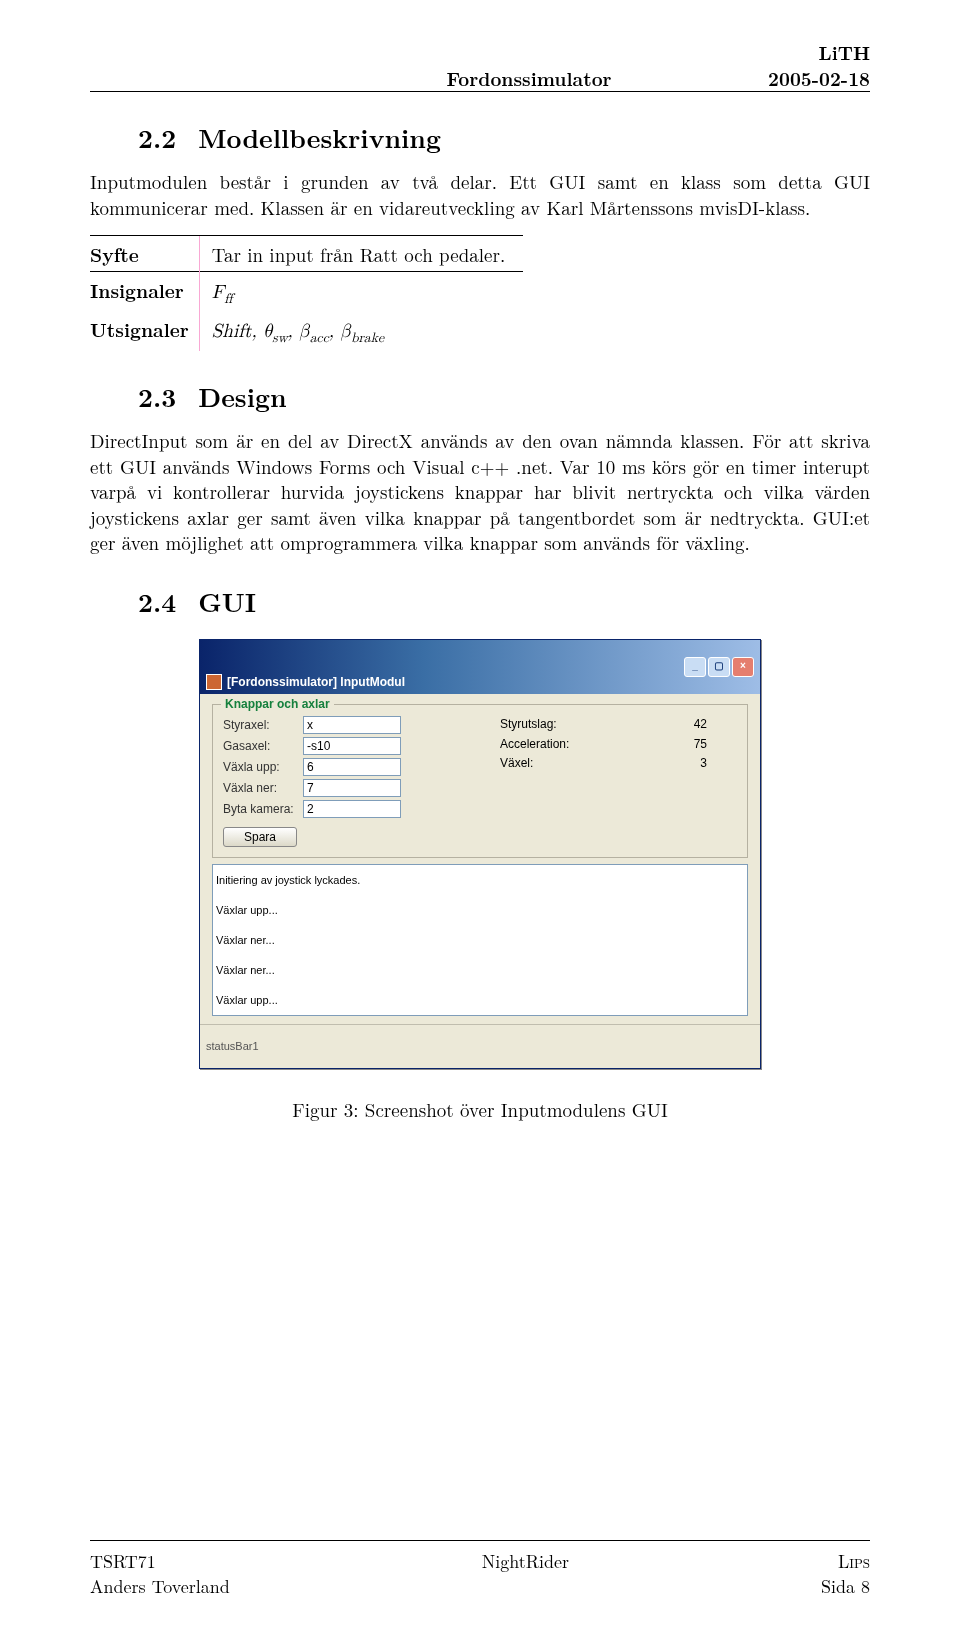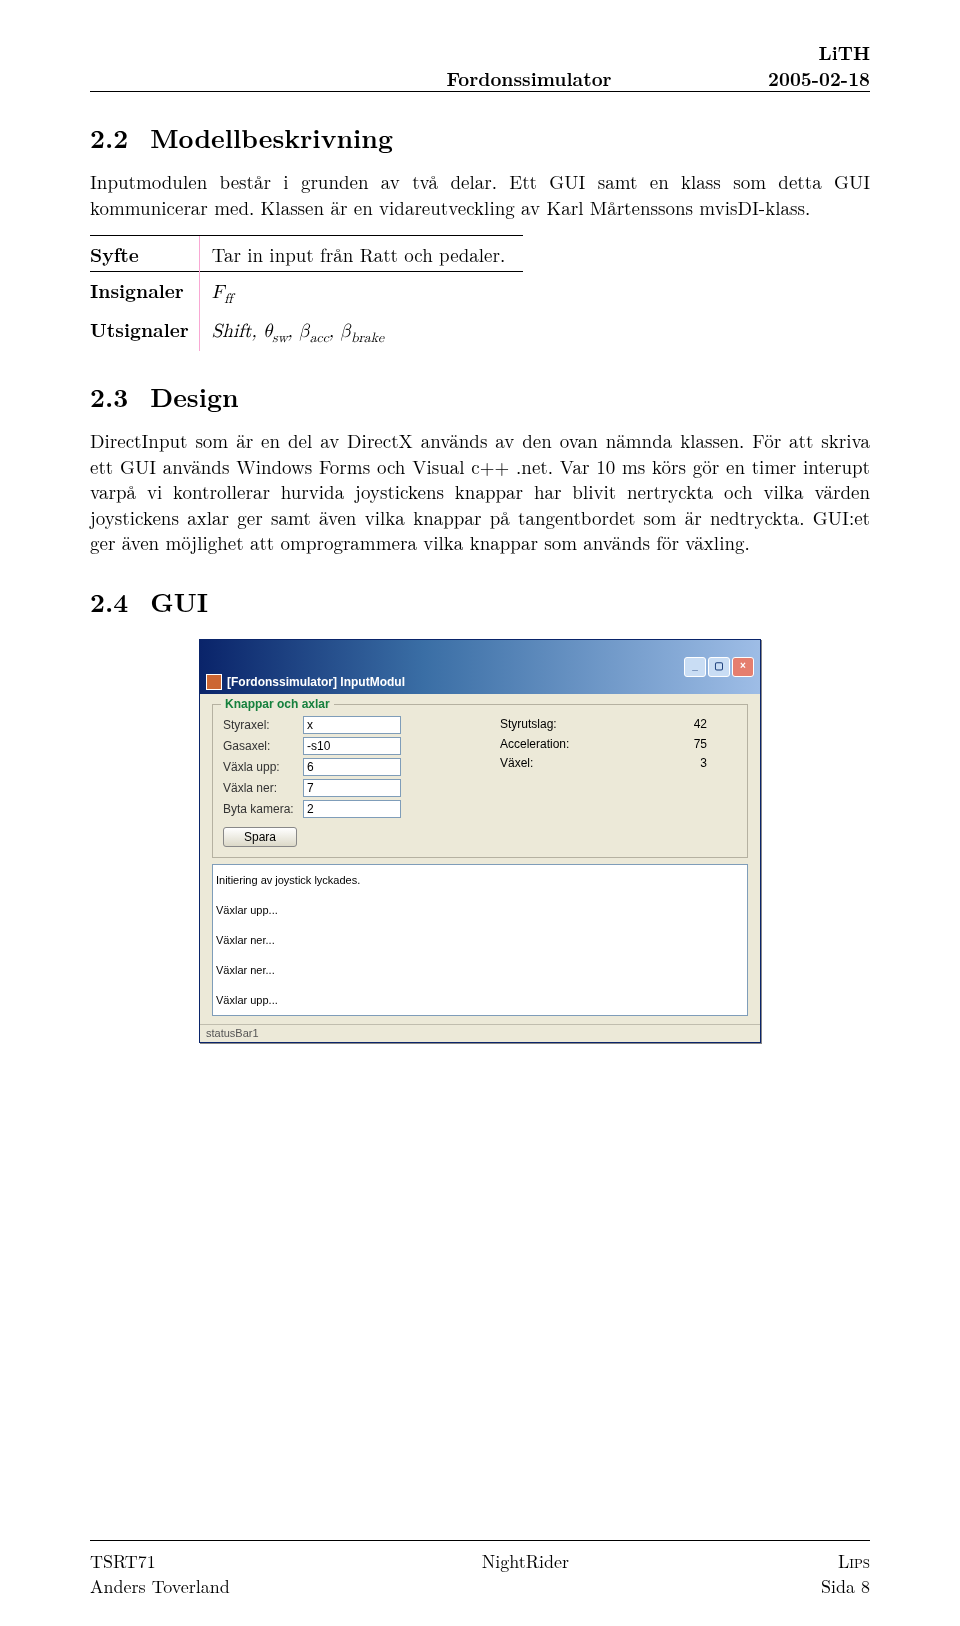--- a/index.html
+++ b/index.html
@@ -30,21 +30,21 @@
     font-size: 19px;
   }
   .page-header .hdr-left { text-align: center; flex: 1; padding-left: 200px;}
   .page-header .hdr-right { text-align: right; }
   .page-header .hdr-right div { white-space: nowrap; }
   h2 {
     font-size: 26px;
     font-weight: bold;
     margin: 28px 0 14px 0;
   }
-  h2 .secno { margin-right: 22px; }
+  h2 .secno { margin-right: 22px; margin-left: 48px; }
   p {
     margin: 8px 0 14px 0;
     text-align: justify;
   }
   .signal-table {
     margin: 12px 0 18px 0;
     border-collapse: collapse;
     font-size: 19px;
   }
   .signal-table td {
@@ -137,21 +137,21 @@
     border: 1px solid #7f9db9;
     background: #fff;
     height: 150px;
     font-size: 11px;
     overflow: hidden;
   }
   .gui-log div { padding: 8px 3px; line-height: 14px;}
   .gui-log .sel { background:#316ac5; color:#fff;}
   .gui-status {
     border-top: 1px solid #c0bdae;
-    padding: 1px 6px;
+    padding: 14px 6px;
     background: #ece9d8;
     font-size: 11px;
     color:#555;
   }
   .fig-caption {
     margin-top: 28px;
     font-size: 19px;
   }
   .page-footer {
     position: absolute;
@@ -273,20 +273,21 @@
           <div>Initiering av joystick lyckades.</div>
           <div>Växlar upp...</div>
           <div>Växlar ner...</div>
           <div>Växlar ner...</div>
           <div>Växlar upp...</div>
           <div class="sel">Växlar upp...</div>
         </div>
       </div>
       <div class="gui-status">statusBar1</div>
     </div>
+    <div class="fig-caption">Figur 3: Screenshot över Inputmodulens GUI</div>
   </div>
 
   <div class="page-footer">
     <div class="fcol">
       <div>TSRT71</div>
       <div>Anders Toverland</div>
     </div>
     <div class="fcol center">
       <div>NightRider</div>
     </div>

